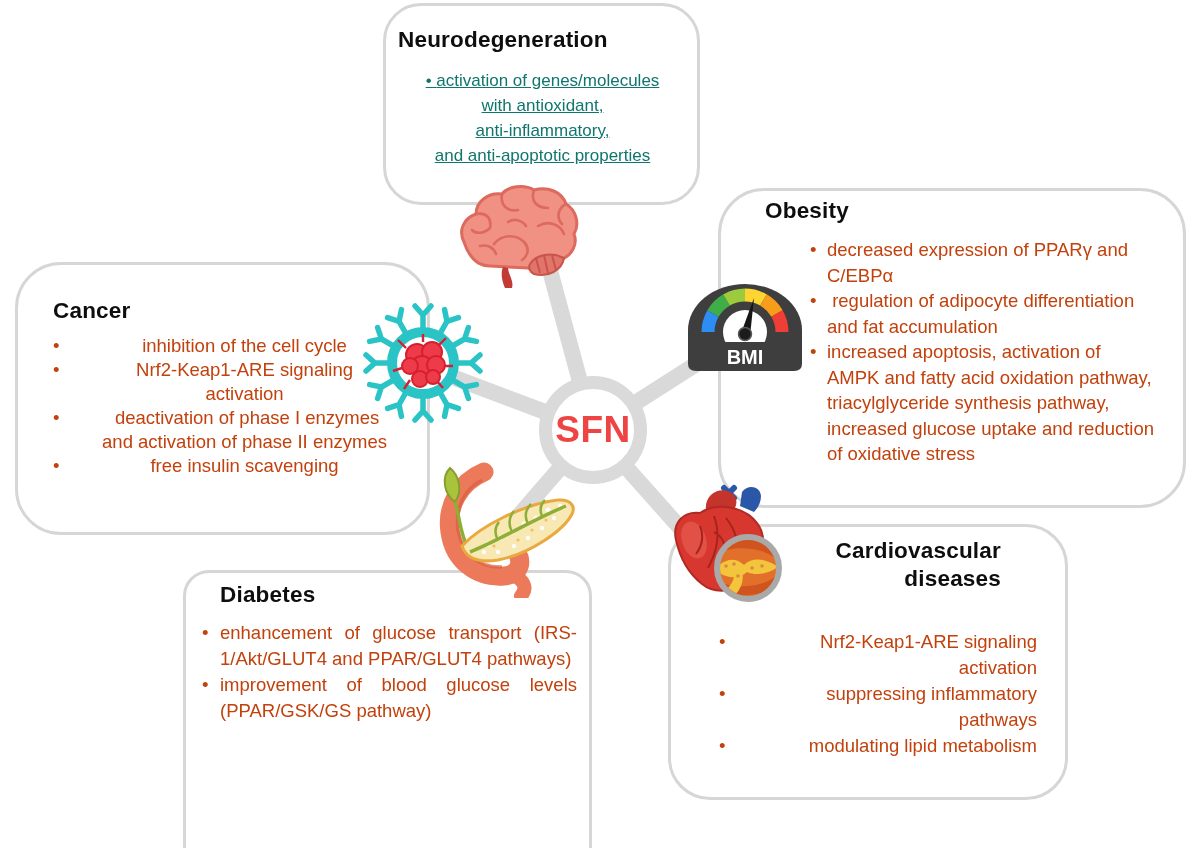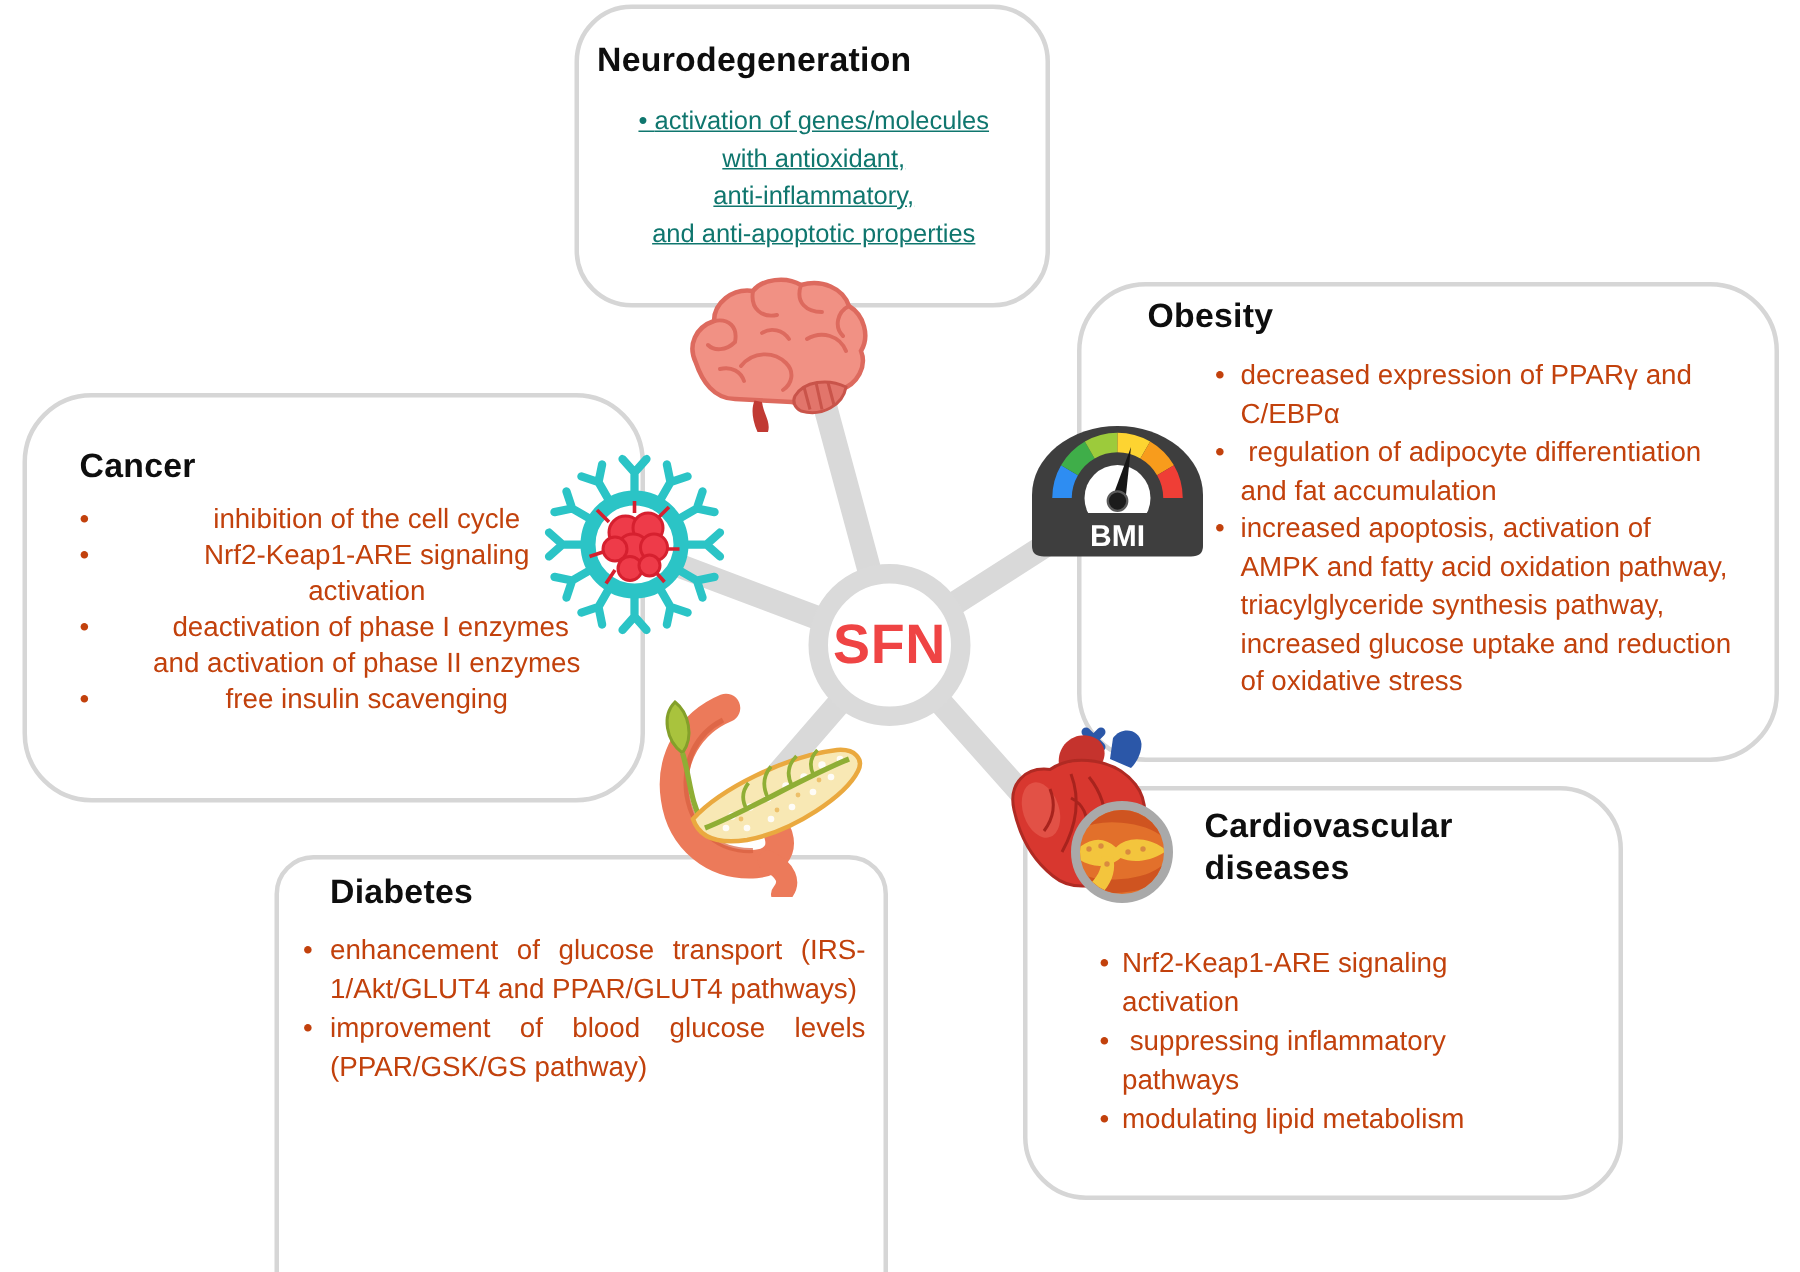--- a/index.html
+++ b/index.html
@@ -38,21 +38,21 @@
   .card-obesity .bullets { margin-top:13px; margin-left:45px; }
   .card-obesity .bullets li { line-height:25.5px; padding-left:17px; }
 
   
   .card-diabetes { left:183px; top:570px; width:409px; height:308px; border-radius:26px; padding:8px 12px 0 16px; }
   .card-diabetes h2 { margin-left:18px; }
   .card-diabetes .bullets { margin-top:12px; }
   .card-diabetes .bullets li { line-height:26px; padding-left:18px; text-align:justify; white-space:normal; }
 
   
-  .card-cardio { left:682px; top:524px; width:400px; height:276px; border-radius:42px; padding:10px 14px 0 48px; }
+  .card-cardio { left:668px; top:524px; width:400px; height:276px; border-radius:42px; padding:10px 28px 0 48px;text-align:right; }
   .card-cardio h2 { margin-left:70px; width:212px; line-height:28px; }
   .card-cardio .bullets { margin-top:36px; }
   .card-cardio .bullets li { line-height:26px; padding-left:15px; }
 
   
   .hub {
     position:absolute; left:539px; top:376px; width:108px; height:108px;
     box-sizing:border-box; background:#fff; border:13px solid #dadada; border-radius:50%;
     display:flex; align-items:center; justify-content:center; z-index:4;
   }

